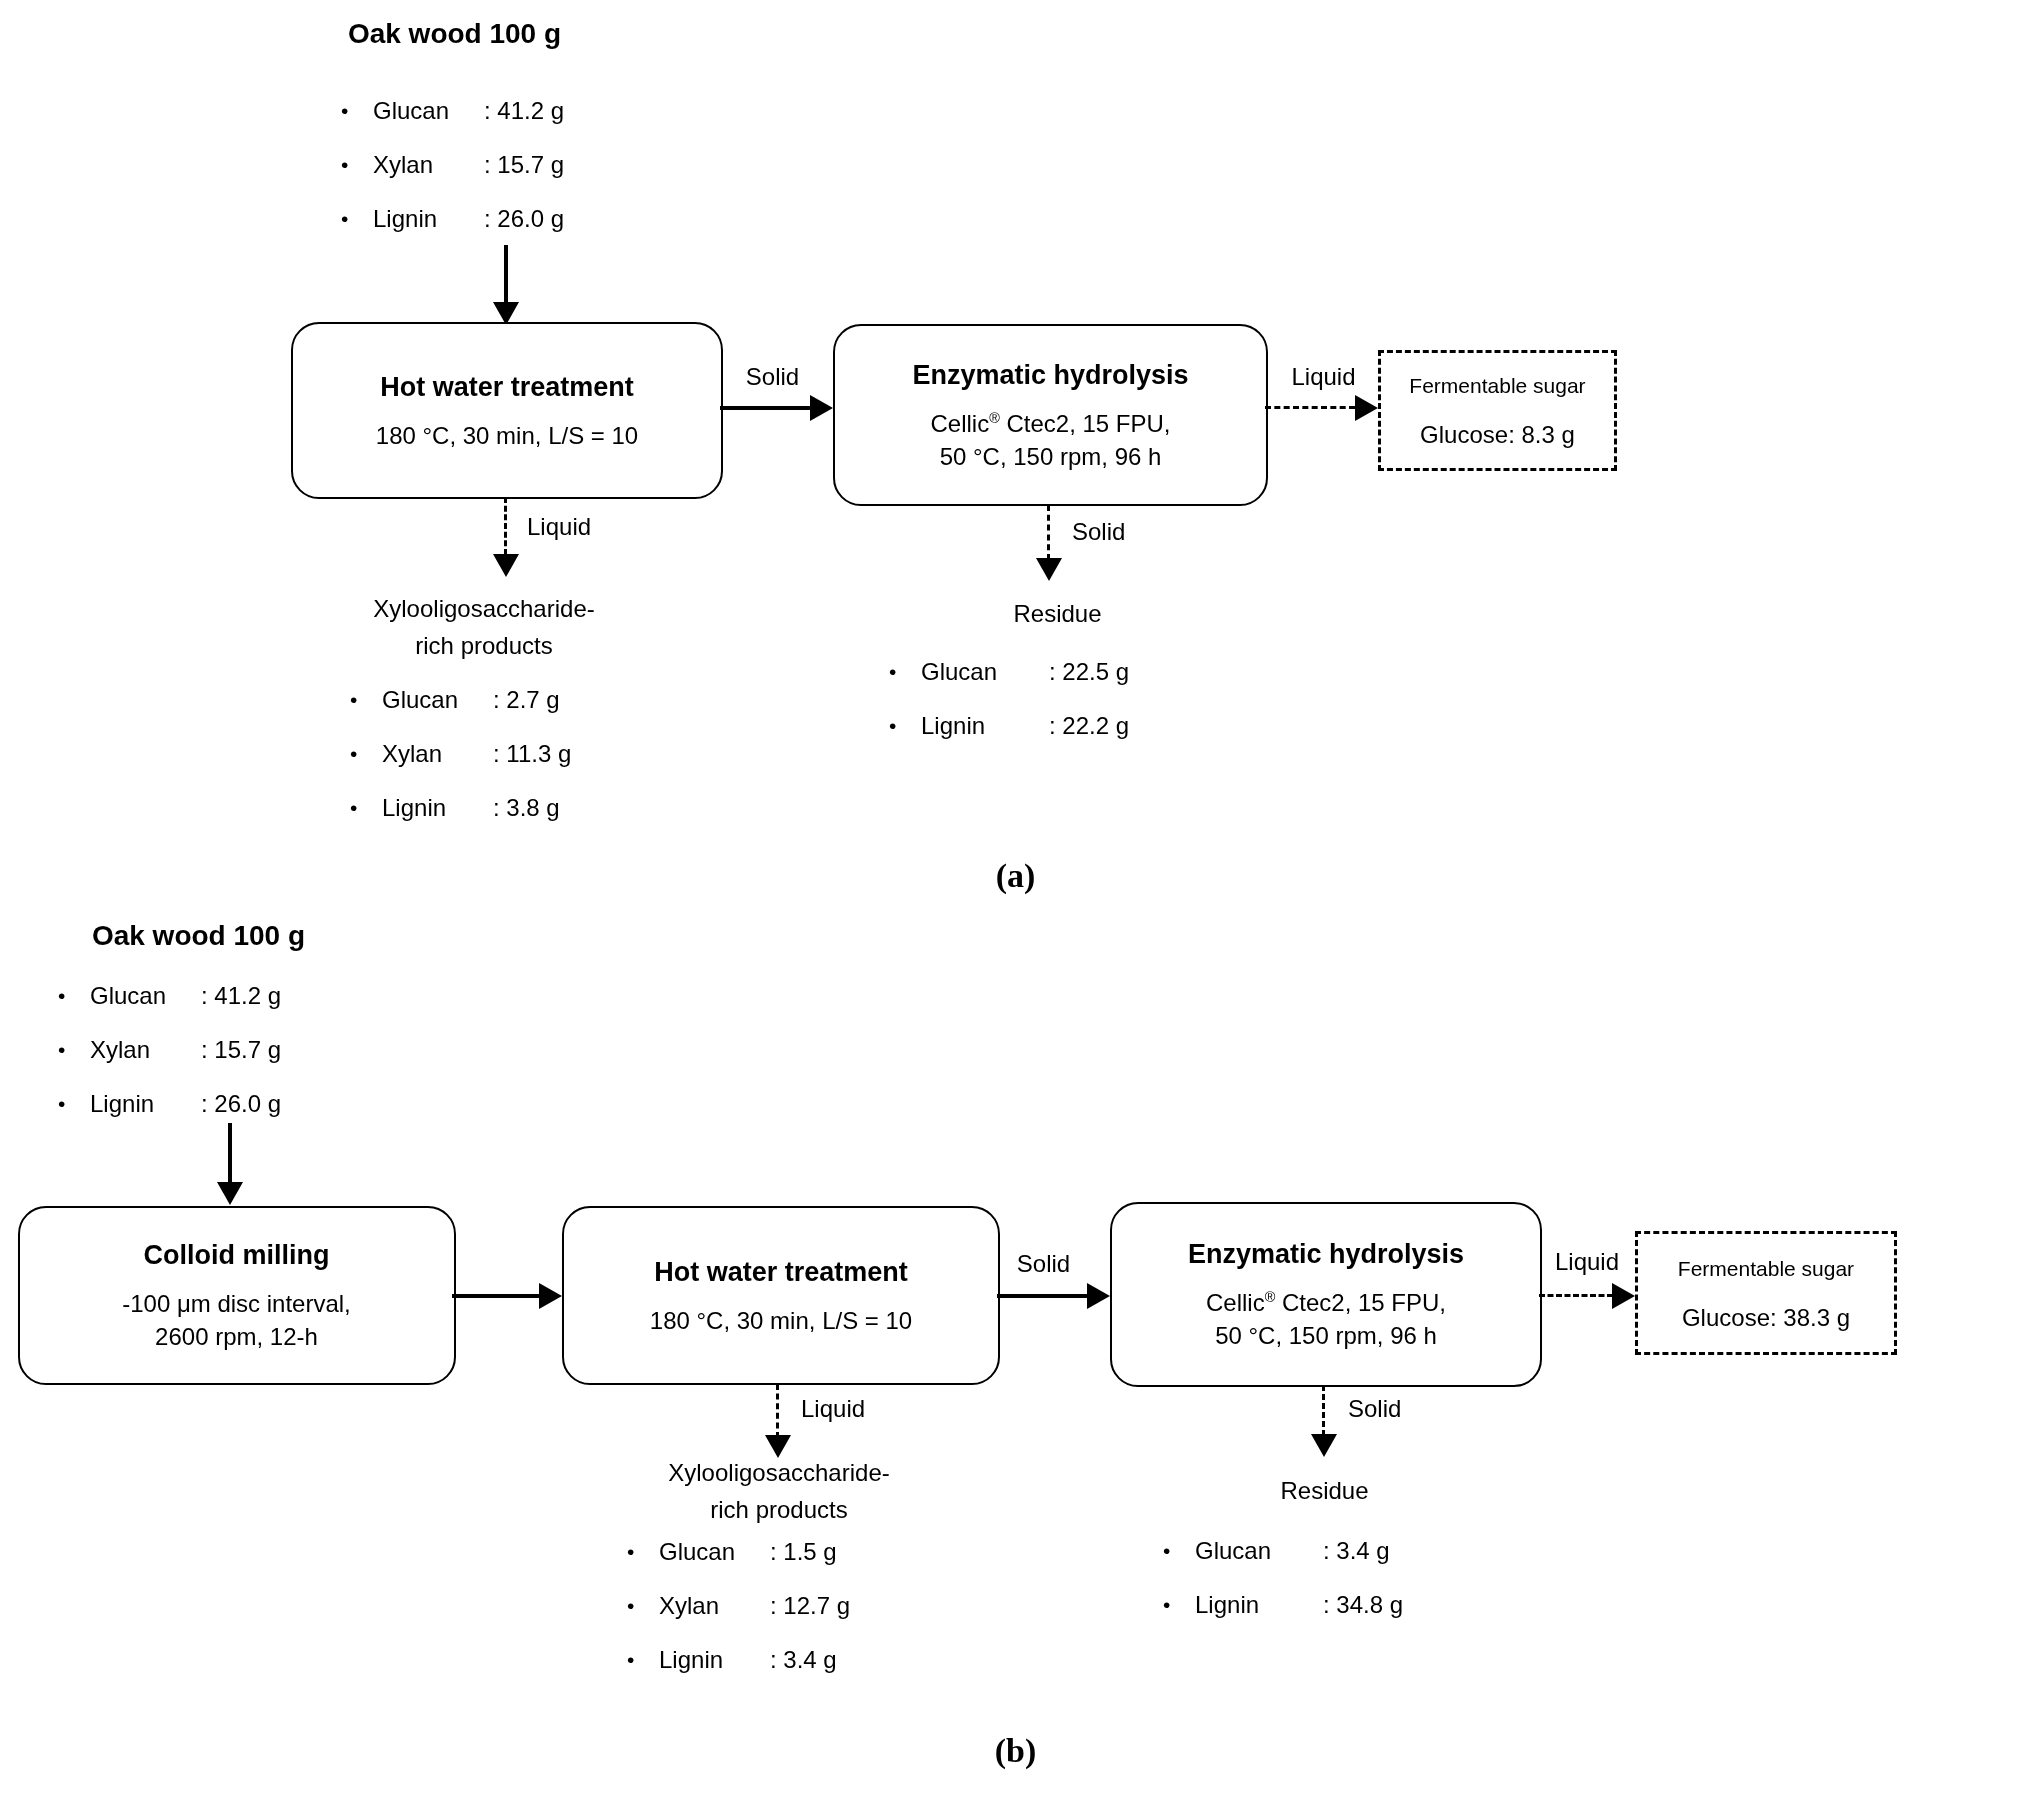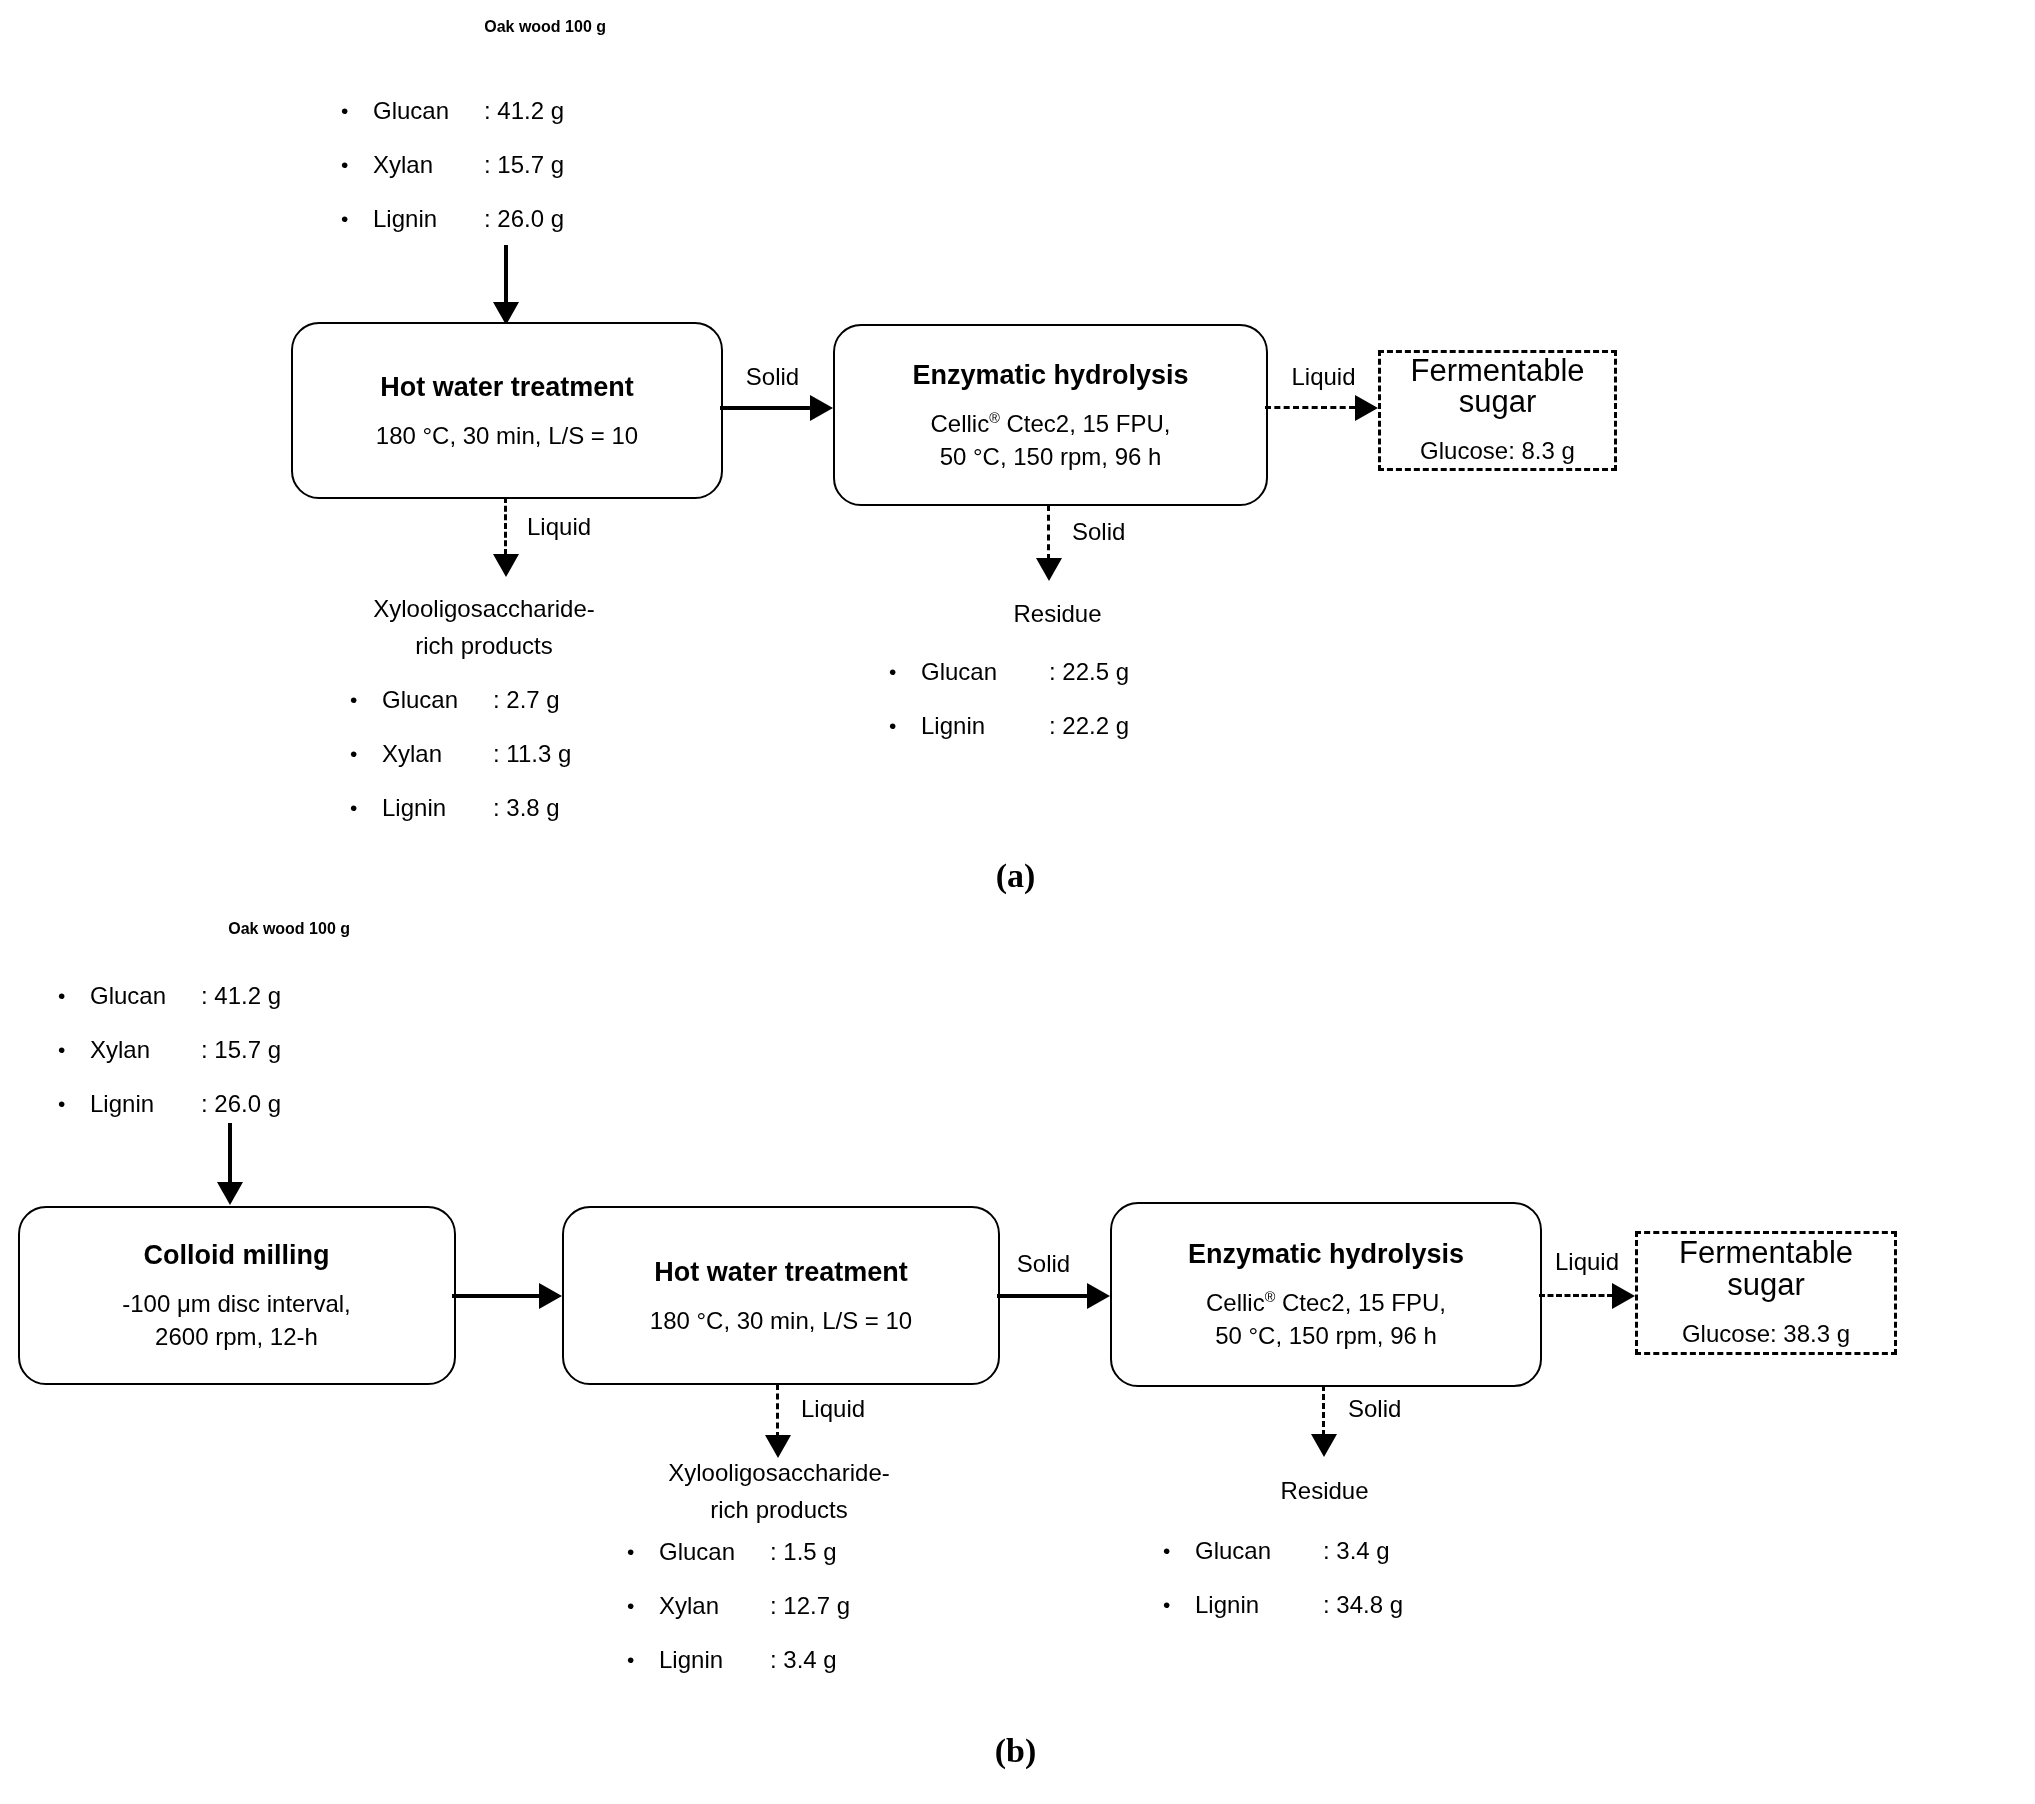--- a/index.html
+++ b/index.html
@@ -35,25 +35,25 @@
   .dbox {
     position: absolute;
     background: #ffffff;
     border: 3.5px dashed #000000;
     display: flex;
     flex-direction: column;
     align-items: center;
     justify-content: center;
     text-align: center;
   }
-  .dtitle { font-size: 31px; line-height: 31.5px; }
+  .dtitle { font-size: 21px; line-height: 31.5px; }
   .dsub   { font-size: 24px; line-height: 31.5px; margin-top: 17.5px; }
 
   
-  .input-title { font-weight: bold; font-size: 16px; text-align: right; }
+  .input-title { font-weight: bold; font-size: 28px; text-align: center; }
   .block-title { font-size: 24px; line-height: 37px; text-align: center; }
   .panel-label { font-family: "Liberation Serif", "DejaVu Serif", serif; font-weight: bold; font-size: 34px; text-align: center; }
   .edge-label  { font-size: 24px; }
 
   
   .list { position: absolute; }
   .lrow { display: flex; align-items: center; height: 35px; margin-bottom: 19px; font-size: 24px; white-space: pre; }
   .lrow .bullet { width: 32px; font-size: 21px; }
   .lrow .lbl { width: 111px; }
   .list--res .lrow .lbl { width: 128px; }

